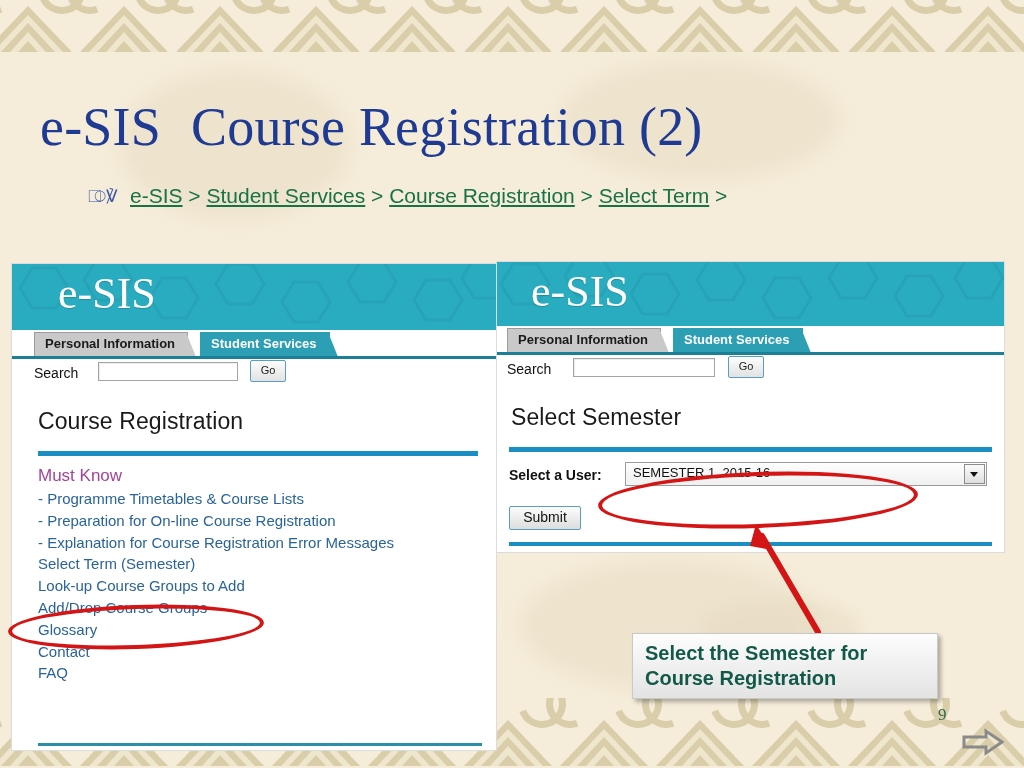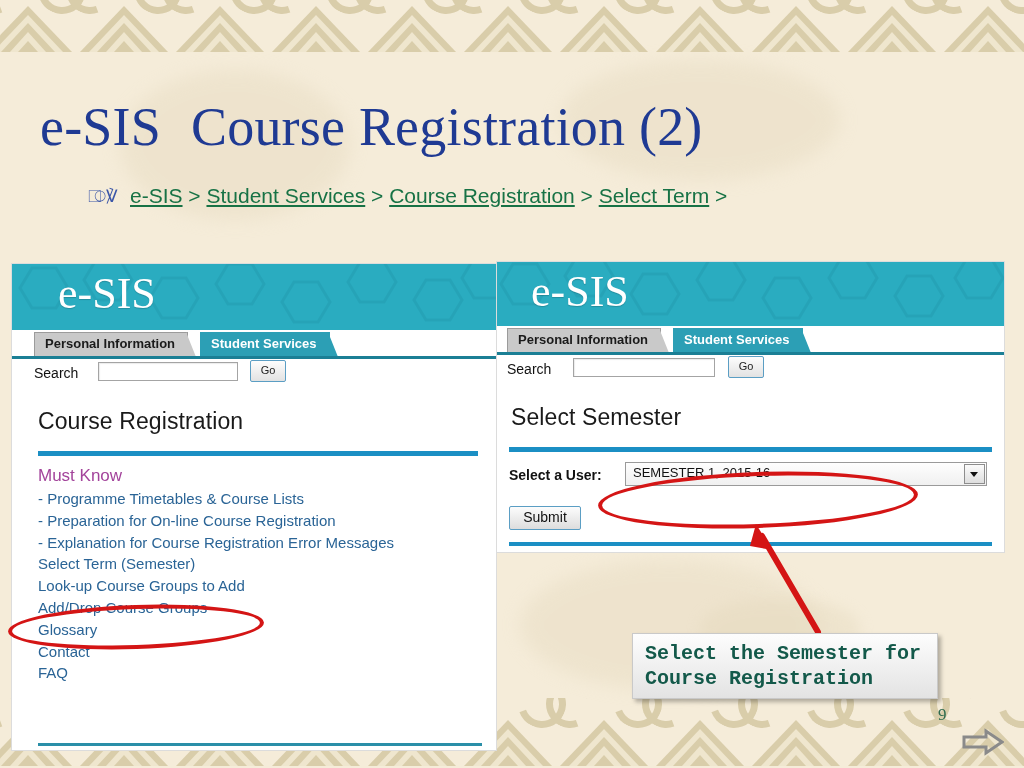--- a/index.html
+++ b/index.html
@@ -123,21 +123,21 @@
   #ellipse-right{left:598px;top:472px;width:312px;height:48px;transform:rotate(-2deg);}
   #arrow{position:absolute;left:740px;top:520px;width:90px;height:120px;}
 
   
   #callout{
     position:absolute;left:632px;top:633px;width:304px;height:64px;
     background:linear-gradient(#fdfdfd,#e3e3e3);
     border:1px solid #c9c9c9;box-shadow:3px 3px 4px rgba(0,0,0,.28);
   }
   #callout .txt{padding:7px 0 0 12px;color:#13594a;font-size:20px;line-height:25px;
-      font-weight:bold;font-family:Liberation Mono, monospace;}
+      font-weight:bold;font-family:Liberation Sans, sans-serif;}
 
   
   #pageno{position:absolute;left:938px;top:705px;color:#2e6b4f;font-size:17px;
       font-family:"Liberation Serif", serif;}
   #navarrow{position:absolute;left:962px;top:728px;width:42px;height:28px;}
 </style>
 </head>
 <body>
 
 <div id="slide">

